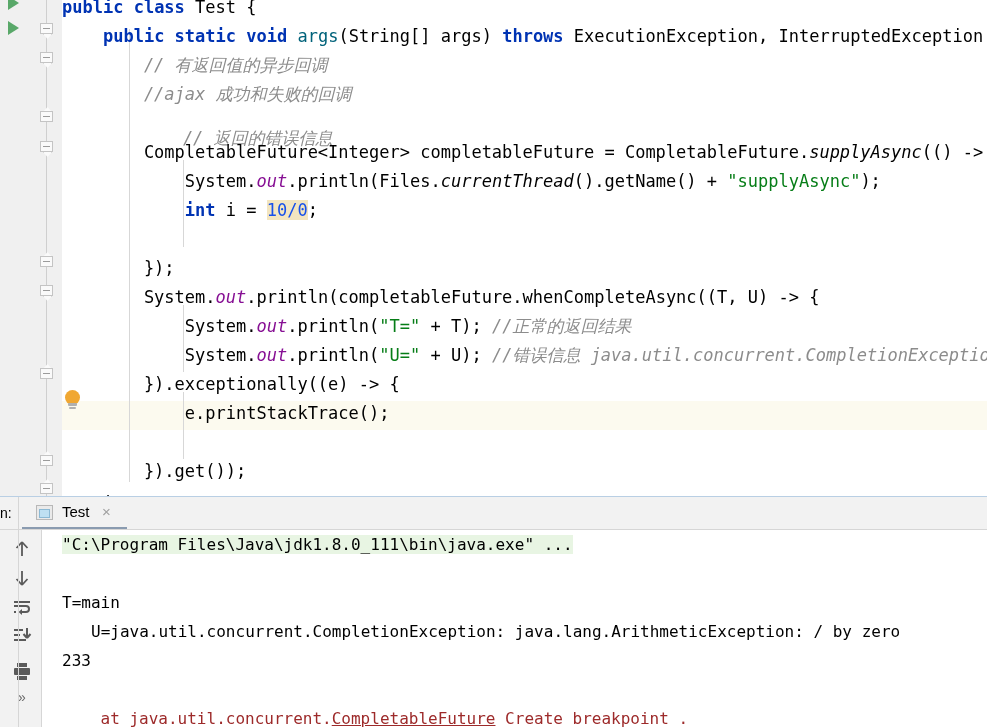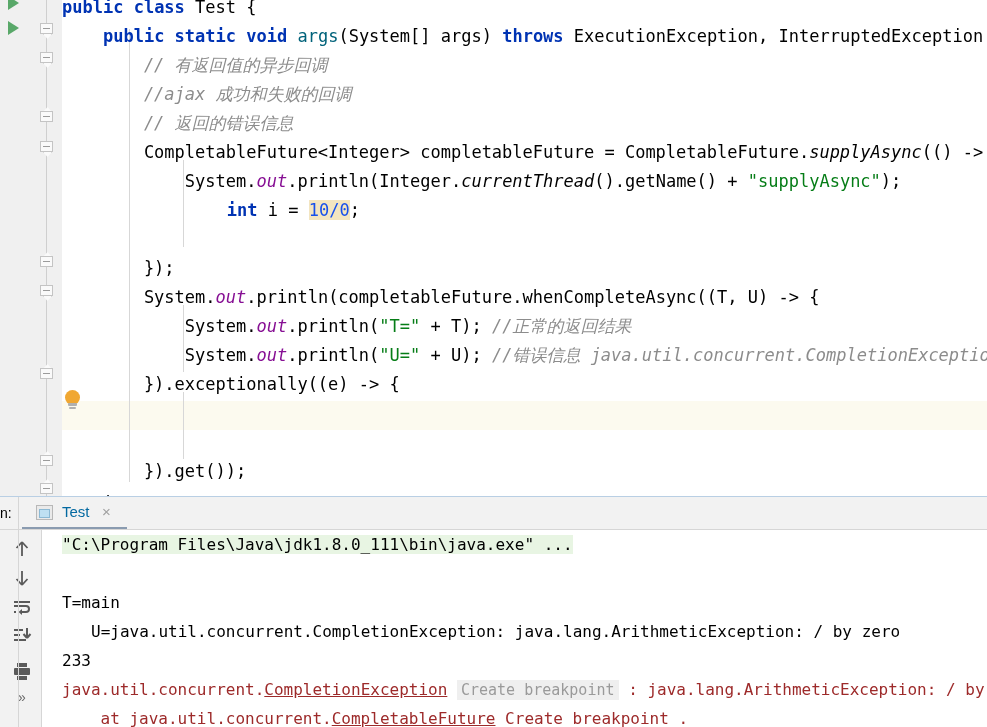--- a/index.html
+++ b/index.html
@@ -55,21 +55,21 @@
   .ed-sb-track{position:absolute;left:62px;top:482px;width:925px;height:13px;background:#ffffff;}
   .ed-bottom-border{position:absolute;left:0;top:496px;width:987px;height:1px;background:#b9cfe4;}
 
   
   .runwin{position:absolute;left:0;top:497px;width:987px;height:230px;background:#f2f2f2;}
   .tabbar{position:absolute;left:0;top:0;width:987px;height:33px;background:#f2f2f2;}
   .tab-caption{position:absolute;left:0;top:8px;font-family:"Liberation Sans",sans-serif;font-size:14px;color:#000;}
   .tab{position:absolute;left:30px;top:2px;height:29px;}
   .tab-icon{position:absolute;left:6px;top:6px;width:17px;height:15px;background:#eaeaea;border:1px solid #b8b8b8;box-sizing:border-box;}
   .tab-icon i{position:absolute;left:2px;top:3px;width:11px;height:9px;background:#bfe0f2;border:1px solid #8cb9d4;box-sizing:border-box;display:block;}
-  .tab-label{position:absolute;left:32px;top:4px;font-family:"Liberation Sans",sans-serif;font-size:15px;color:#0369a1;}
+  .tab-label{position:absolute;left:32px;top:4px;font-family:"Liberation Sans",sans-serif;font-size:15px;color:#000000;}
   .tab-close{position:absolute;left:72px;top:4px;font-family:"Liberation Sans",sans-serif;font-size:15px;color:#a0a0a0;cursor:default;}
   .tab-underline{position:absolute;left:22px;top:30px;width:105px;height:3px;background:#8a9bb0;}
   .tabbar-border{position:absolute;left:0;top:32px;width:987px;height:1px;background:#d6d6d6;}
 
   .consolebar{position:absolute;left:0;top:33px;width:42px;height:197px;background:#f2f2f2;}
   .consolebar-border{position:absolute;left:41px;top:33px;width:1px;height:197px;background:#d6d6d6;}
   .cbtn{position:absolute;left:11px;width:22px;height:22px;}
   svg{display:block;}
 
   .console{position:absolute;left:42px;top:33px;width:945px;height:197px;background:#ffffff;overflow:hidden;}
@@ -140,32 +140,33 @@
         <div class="b2"></div>
     </div>
 
     <div class="indent-guide" style="left:129px;top:29px;height:455px;"></div>
     <div class="indent-guide" style="left:183px;top:160px;height:87px;"></div>
     <div class="indent-guide" style="left:183px;top:305px;height:67px;"></div>
     <div class="indent-guide" style="left:183px;top:392px;height:67px;"></div>
 
     <div class="code" id="code-lines">
         <div class="ln" style="left: 62px; top: -7px;"><span class="k">public </span><span class="k">class </span><span class="t">Test {</span></div>
-        <div class="ln" style="left: 62px; top: 22px;"><span class="t">    </span><span class="k">public </span><span class="k">static </span><span class="k">void </span><span class="mm">args</span><span class="t">(System[] args) </span><span class="k">throws </span><span class="t">ExecutionException, InterruptedException {</span></div>
+        <div class="ln" style="left: 62px; top: 22px;"><span class="t">    </span><span class="k">public </span><span class="k">static </span><span class="k">void </span><span class="mm">args</span><span class="t">(String[] args) </span><span class="k">throws </span><span class="t">ExecutionException, InterruptedException {</span></div>
         <div class="ln" style="left: 62px; top: 80px;"><span class="c">        //ajax 成功和失败的回调</span></div>
         <div class="ln" style="left: 62px; top: 51px;"><span class="c">        // 有返回值的异步回调</span></div>
-        <div class="ln" style="left: 62px; top: 109px;"><span class="c">        // 返回的错误信息</span></div>
+        <div class="ln" style="left: 62px; top: 124px; padding-left: 39px;"><span class="c">        // 返回的错误信息</span></div>
         <div class="ln" style="left: 62px; top: 138px;"><span class="t">        CompletableFuture&lt;Integer&gt; completableFuture = CompletableFuture.</span><span class="m">supplyAsync</span><span class="t">(() -&gt; {</span></div>
-        <div class="ln" style="left: 62px; top: 167px;"><span class="t">            System.</span><span class="f">out</span><span class="t">.println(Integer.</span><span class="m">currentThread</span><span class="t">().getName() + </span><span class="s">"supplyAsync"</span><span class="t">);</span></div>
-        <div class="ln" style="left: 62px; top: 196px; padding-left: 42px;"><span class="t">            </span><span class="k">int </span><span class="t">i = </span><span class="n warn">10/0</span><span class="t">;</span></div>
+        <div class="ln" style="left: 62px; top: 167px;"><span class="t">            System.</span><span class="f">out</span><span class="t">.println(Files.</span><span class="m">currentThread</span><span class="t">().getName() + </span><span class="s">"supplyAsync"</span><span class="t">);</span></div>
+        <div class="ln" style="left: 62px; top: 196px;"><span class="t">            </span><span class="k">int </span><span class="t">i = </span><span class="n warn">10/0</span><span class="t">;</span></div>
         <div class="ln" style="left: 62px; top: 254px;"><span class="t">        });</span></div>
         <div class="ln" style="left: 62px; top: 283px;"><span class="t">        System.</span><span class="f">out</span><span class="t">.println(completableFuture.whenCompleteAsync((T, U) -&gt; {</span></div>
         <div class="ln" style="left: 62px; top: 312px;"><span class="t">            System.</span><span class="f">out</span><span class="t">.println(</span><span class="s">"T="</span><span class="t"> + T); </span><span class="c">//正常的返回结果</span></div>
         <div class="ln" style="left: 62px; top: 341px;"><span class="t">            System.</span><span class="f">out</span><span class="t">.println(</span><span class="s">"U="</span><span class="t"> + U); </span><span class="c">//错误信息 java.util.concurrent.CompletionException:</span></div>
         <div class="ln" style="left: 62px; top: 370px;"><span class="t">        }).exceptionally((e) -&gt; {</span></div>
+        <div class="ln" style="left: 62px; top: 399px;"><span class="t">            e.printStackTrace();</span></div>
         <div class="ln" style="left: 62px; top: 457px;"><span class="t">        }).get());</span></div>
         <div class="ln" style="left: 62px; top: 486px;"><span class="t">    }</span></div>
       </div>
 
     <div class="ed-sb-track">
       
     </div>
     <div class="ed-bottom-border"></div>
   </div>
 
@@ -220,20 +221,19 @@
       </div>
       <div class="cbtn" style="top:156px;font-family:'Liberation Sans',sans-serif;font-size:14px;color:#6a6a6a;text-align:center;line-height:22px;">»</div>
     </div>
     <div class="consolebar-border"></div>
 
     <div class="console" id="console-out">
         <div class="cline" style="left: 20px; top: 0px;"><span class="cmdbg">"C:\Program Files\Java\jdk1.8.0_111\bin\java.exe" ...</span></div>
         <div class="cline" style="left: 20px; top: 58px;"><span>T=main</span></div>
         <div class="cline" style="left: 20px; top: 87px; margin-left: 29px;"><span>U=java.util.concurrent.CompletionException: java.lang.ArithmeticException: / by zero</span></div>
         <div class="cline" style="left: 20px; top: 116px;"><span>233</span></div>
-        <div class="cline" style="left: 20px; top: 145px;"><span class="err">java.util.concurrent.</span><span class="errlink">CompletionException</span><span>&nbsp;</span><span class="crumb">Create breakpoint</span><span class="err"> : java.lang.ArithmeticException: / by</span></div>
         <div class="cline" style="left: 20px; top: 174px;"><span class="err">    at java.util.concurrent.</span><span class="errlink">CompletableFuture</span><span class="err"> Create breakpoint .</span></div>
       </div>
 
   </div>
 
   <div class="vert-left"></div>
 </div>
 
 </body></html>

